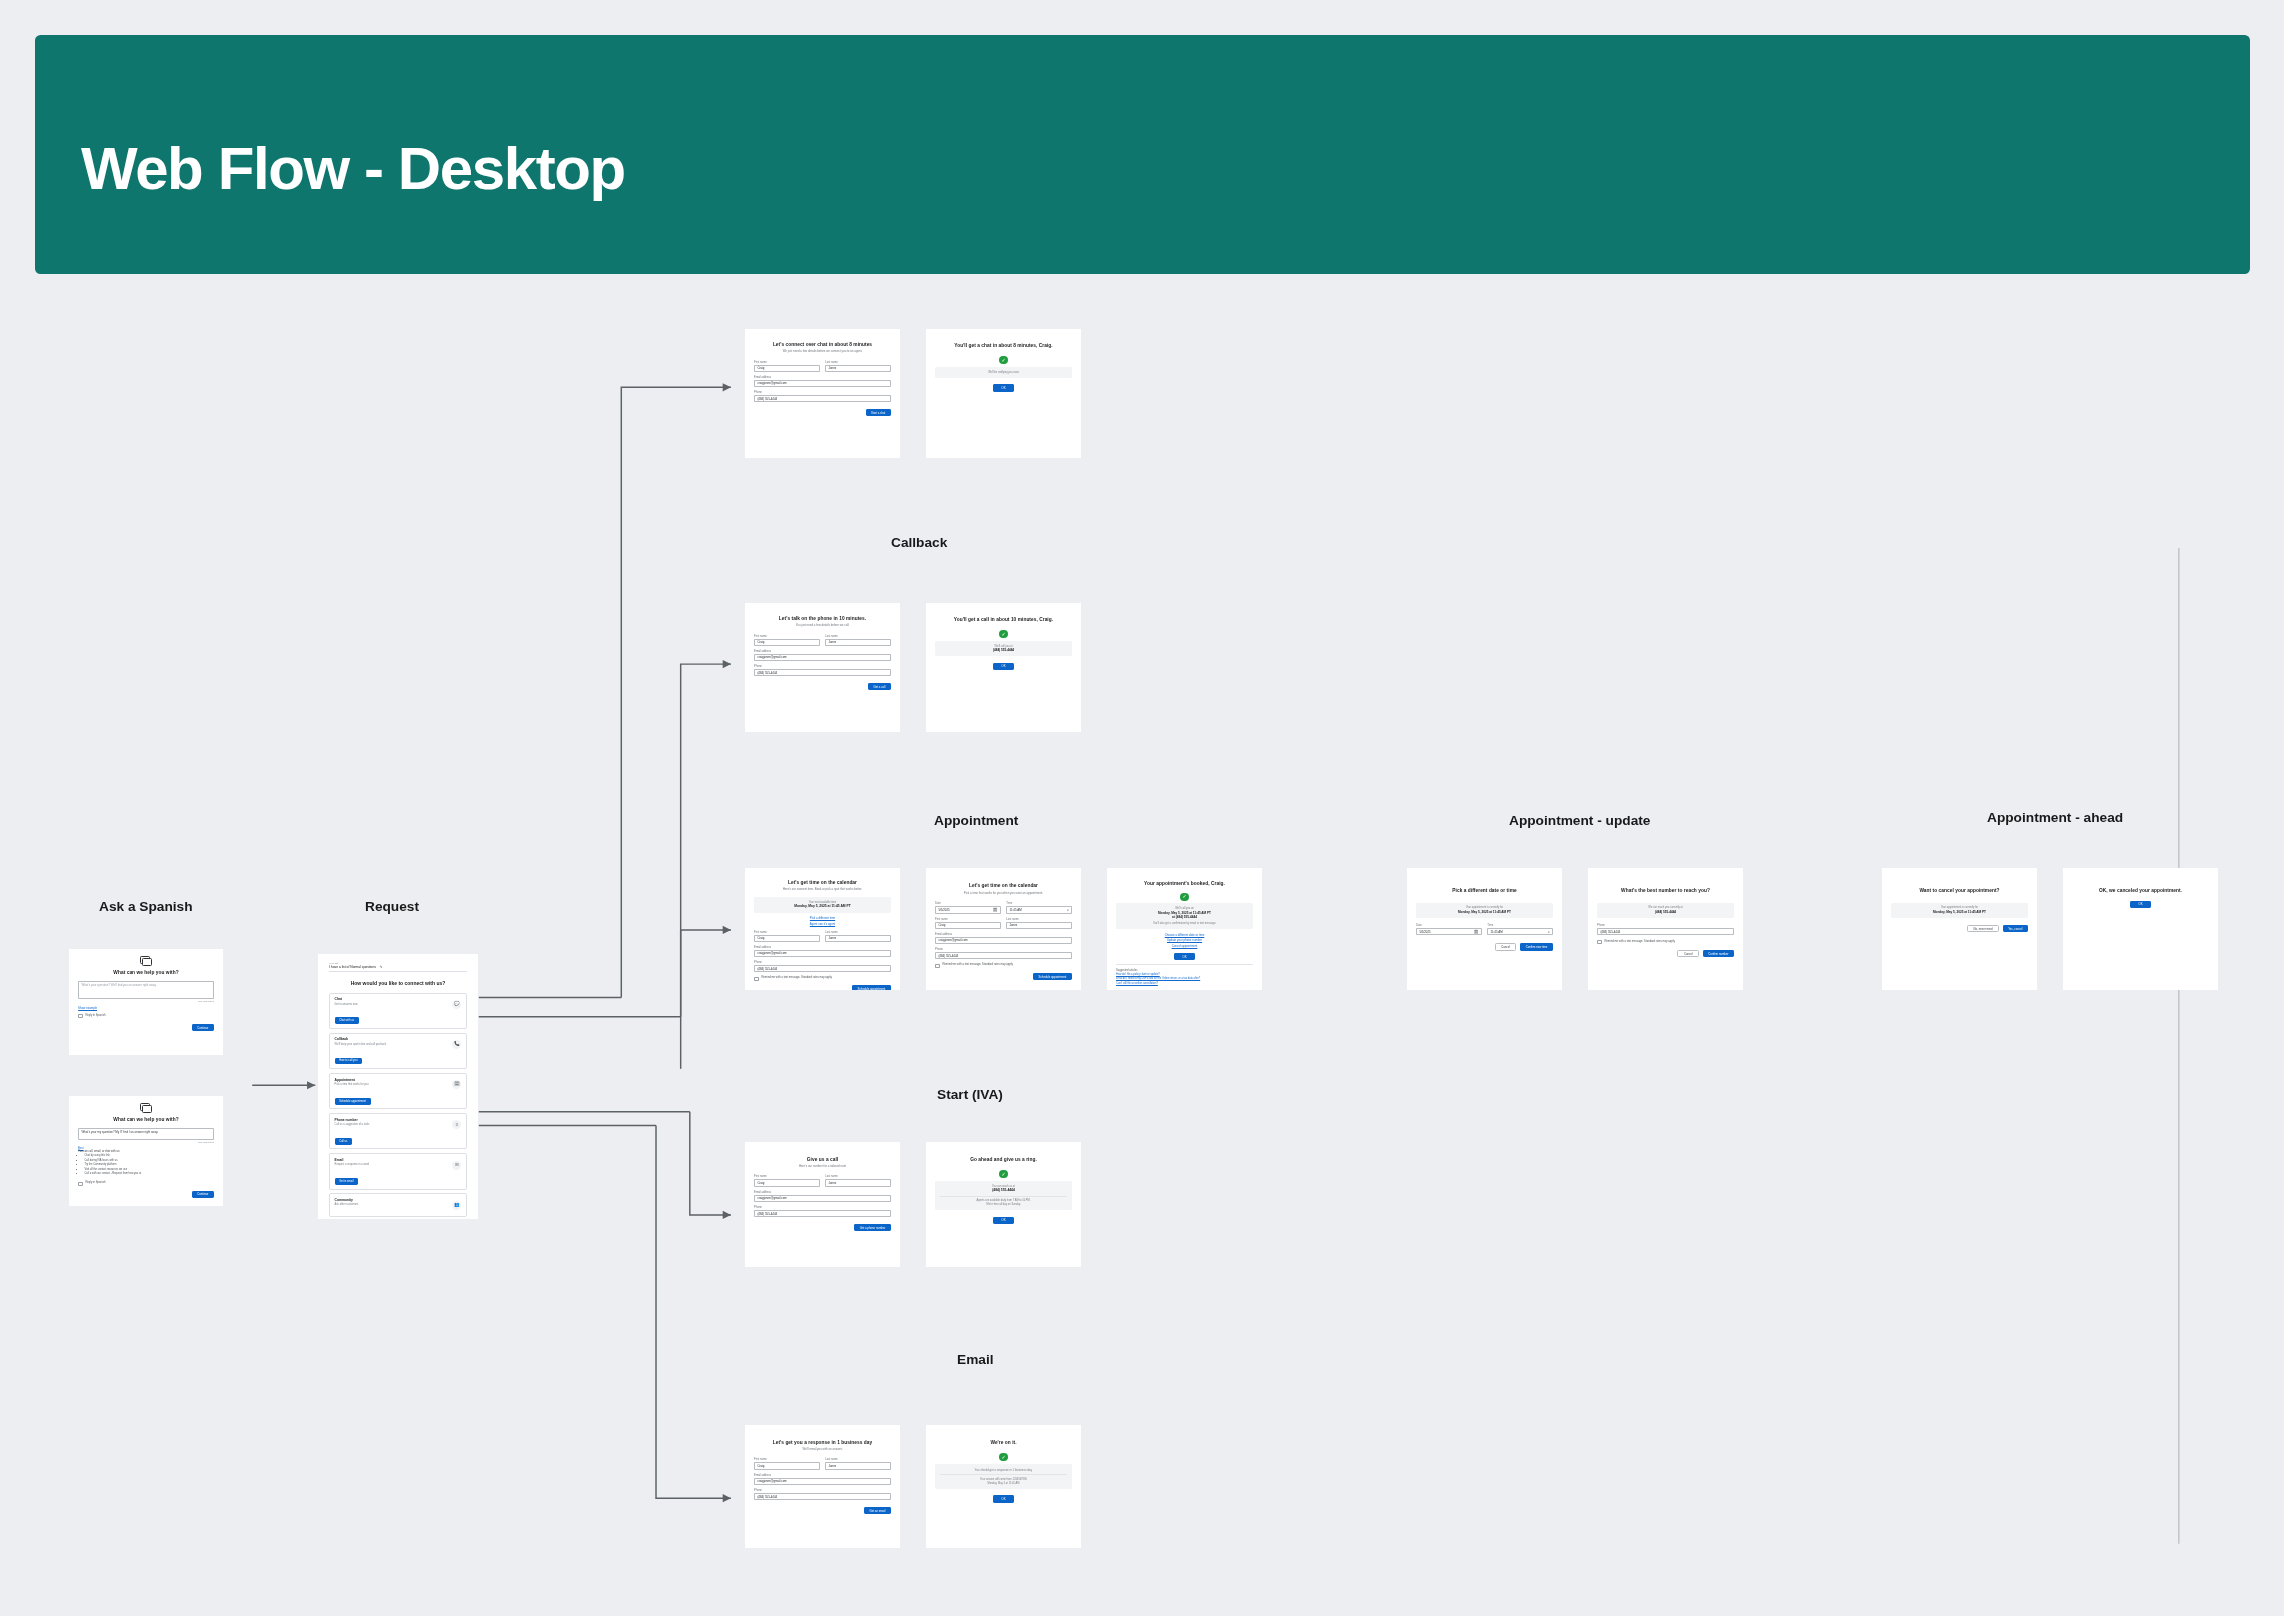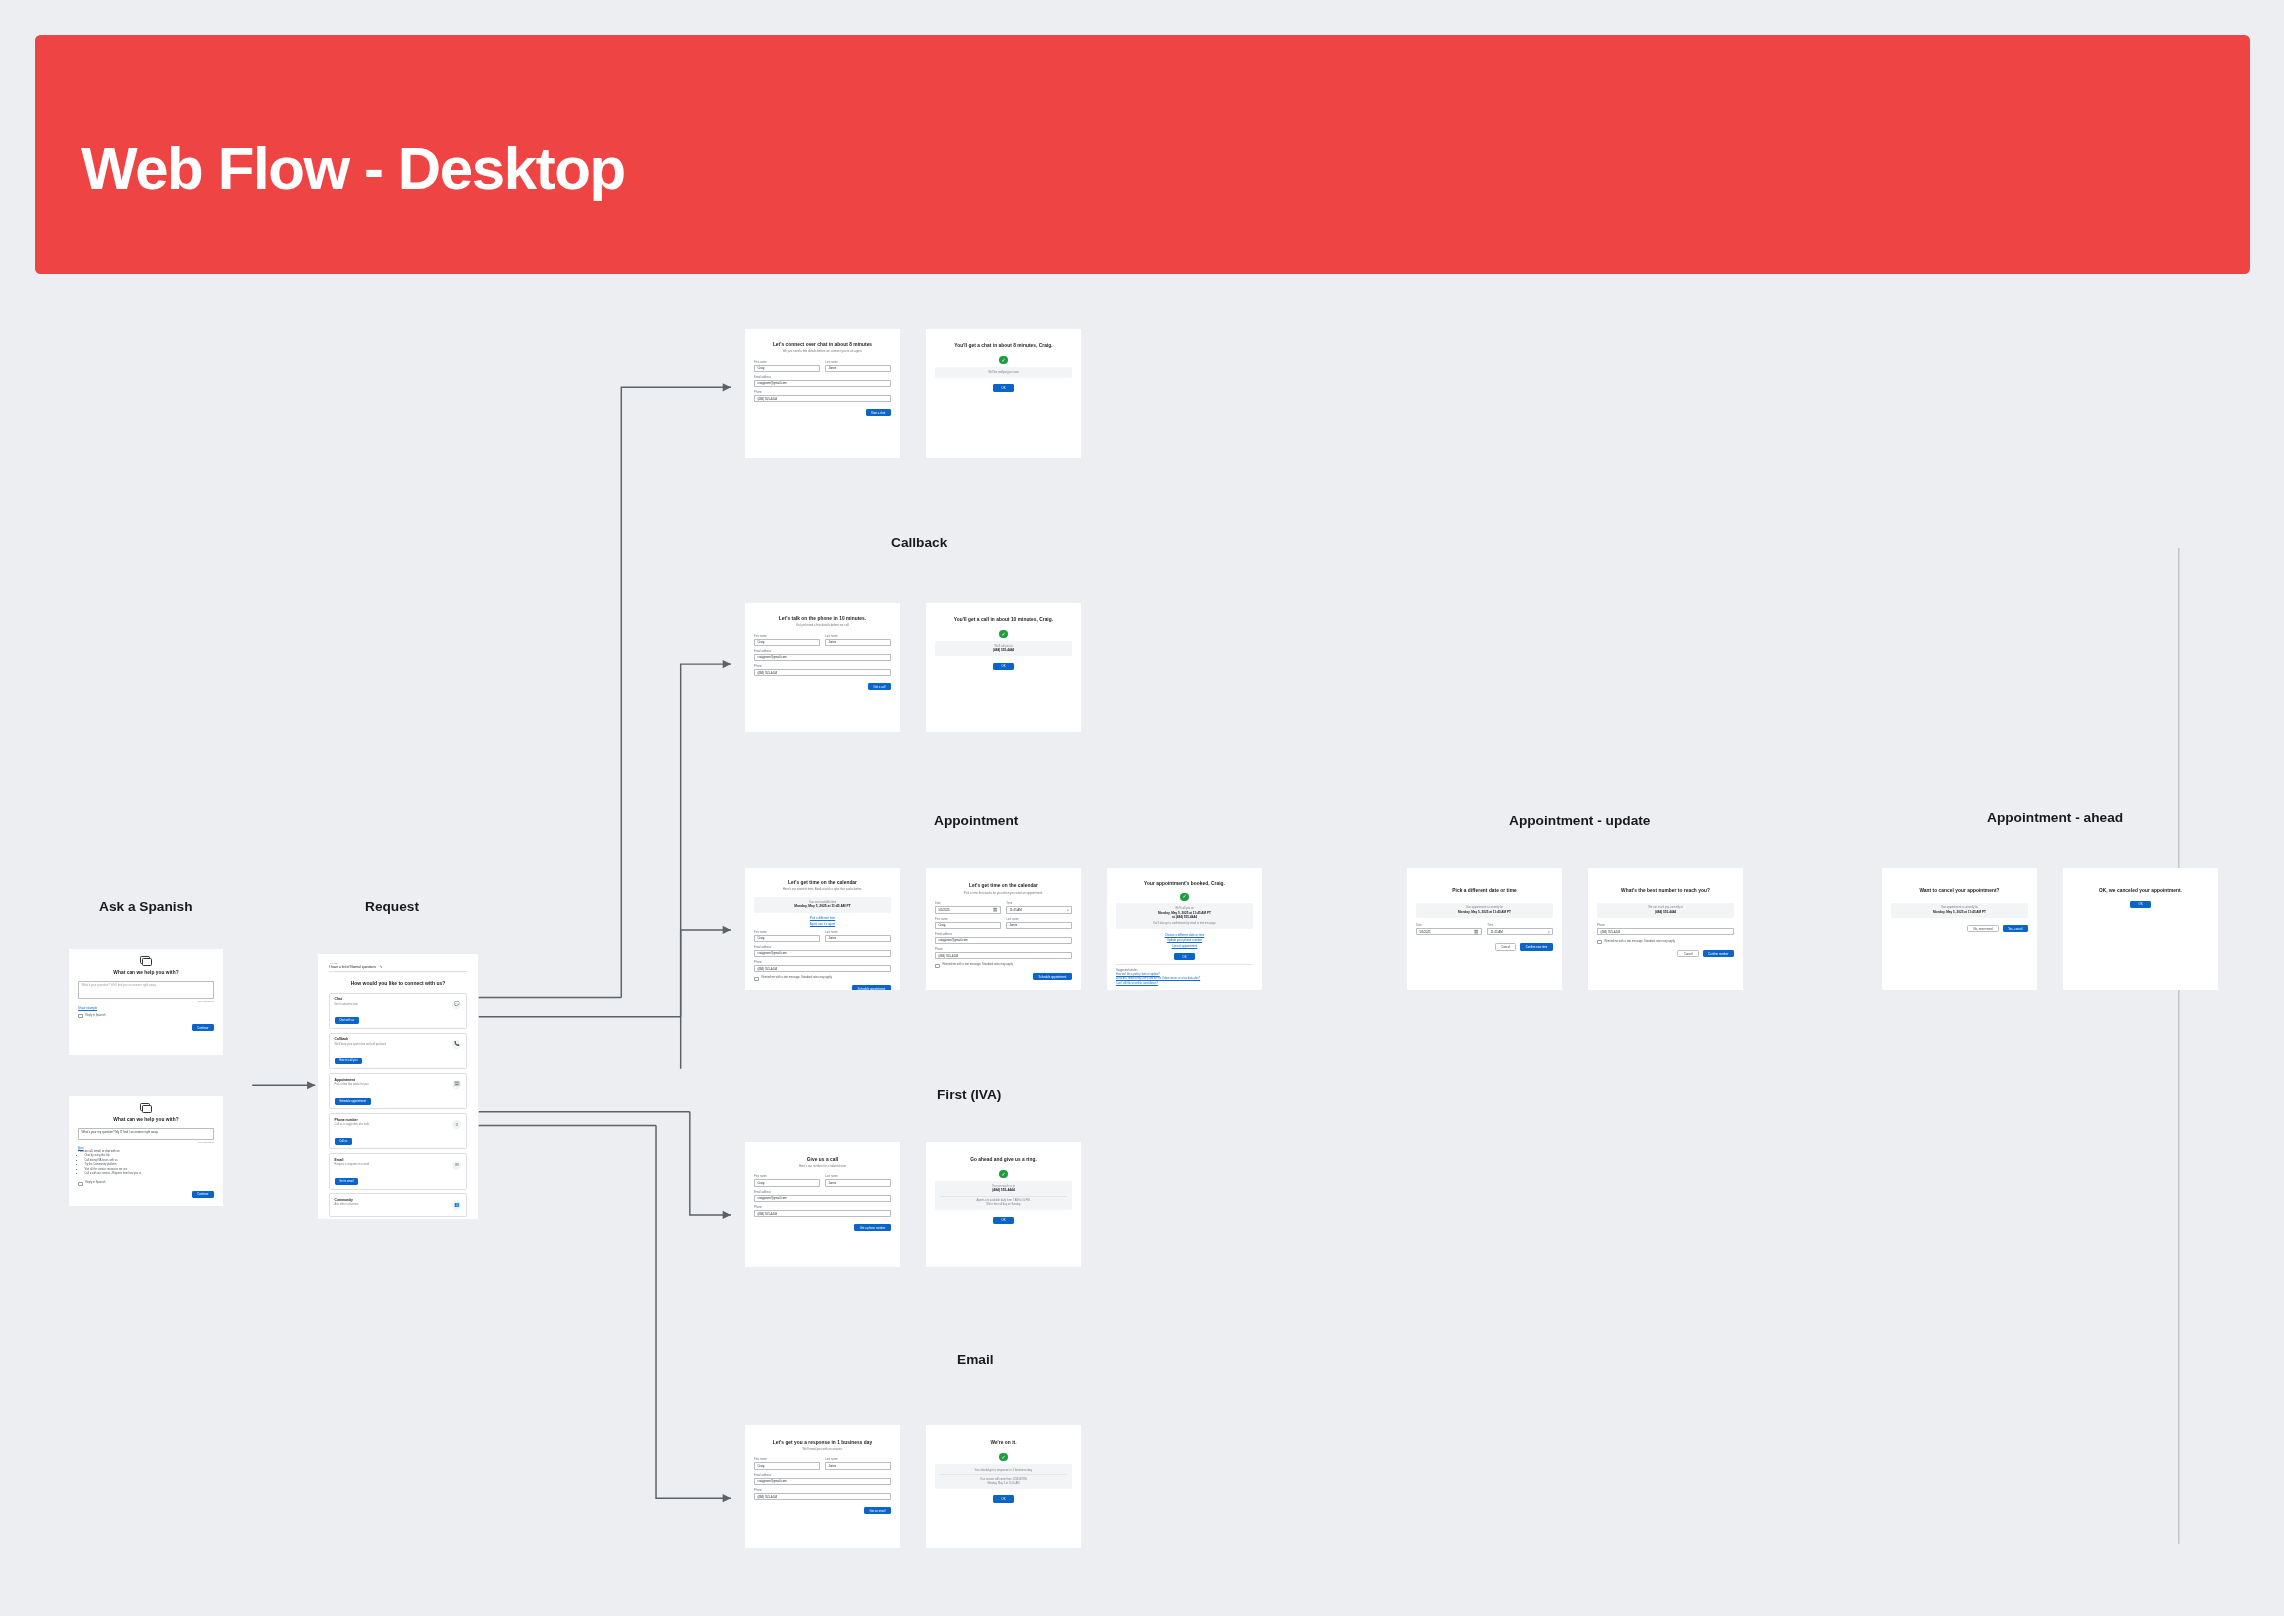--- a/index.html
+++ b/index.html
@@ -8,21 +8,21 @@
     background: #eceef1;
     font-family: "Liberation Sans", sans-serif;
     overflow: hidden;
   }
   #canvas { position: relative; width: 2284px; height: 1616px; }
 
   
   .banner {
     position: absolute; left: 35px; top: 35px;
     width: 2215px; height: 239px;
-    background: #ef4444; border-radius: 5.5px;
+    background: #0f766e; border-radius: 5.5px;
   }
   .banner-title {
     position: absolute; left: 46px; top: 99px;
     color: #ffffff; font-size: 60px; font-weight: bold;
     letter-spacing: -1.4px;
   }
 
   
   .flow-label {
     position: absolute;
@@ -174,21 +174,21 @@
   <div class="banner">
     <div class="banner-title">Web Flow - Desktop</div>
   </div>
 
   <div class="flow-label" style="left:99px; top:899px;">Ask a Spanish</div>
   <div class="flow-label" style="left:365px; top:899px;">Request</div>
   <div class="flow-label" style="left:891px; top:535px;">Callback</div>
   <div class="flow-label" style="left:934px; top:813px;">Appointment</div>
   <div class="flow-label" style="left:1509px; top:813px;">Appointment - update</div>
   <div class="flow-label" style="left:1987px; top:810px;">Appointment - ahead</div>
-  <div class="flow-label" style="left:937px; top:1087px;">First (IVA)</div>
+  <div class="flow-label" style="left:937px; top:1087px;">Start (IVA)</div>
   <div class="flow-label" style="left:957px; top:1352px;">Email</div>
 
   <div class="screen" style="left:69px; top:949px; width:154px; height:106px;">
     <div class="scr-inner">
       <div class="s-icon-chat"></div>
       <div class="s-h1">What can we help you with?</div>
       <div style="height:4.6px"></div>
       <div class="s-ta">What's your question? We'll find you an answer right away.</div>
       <div class="s-count">500 characters</div>
       <div style="height:2.7px"></div>

